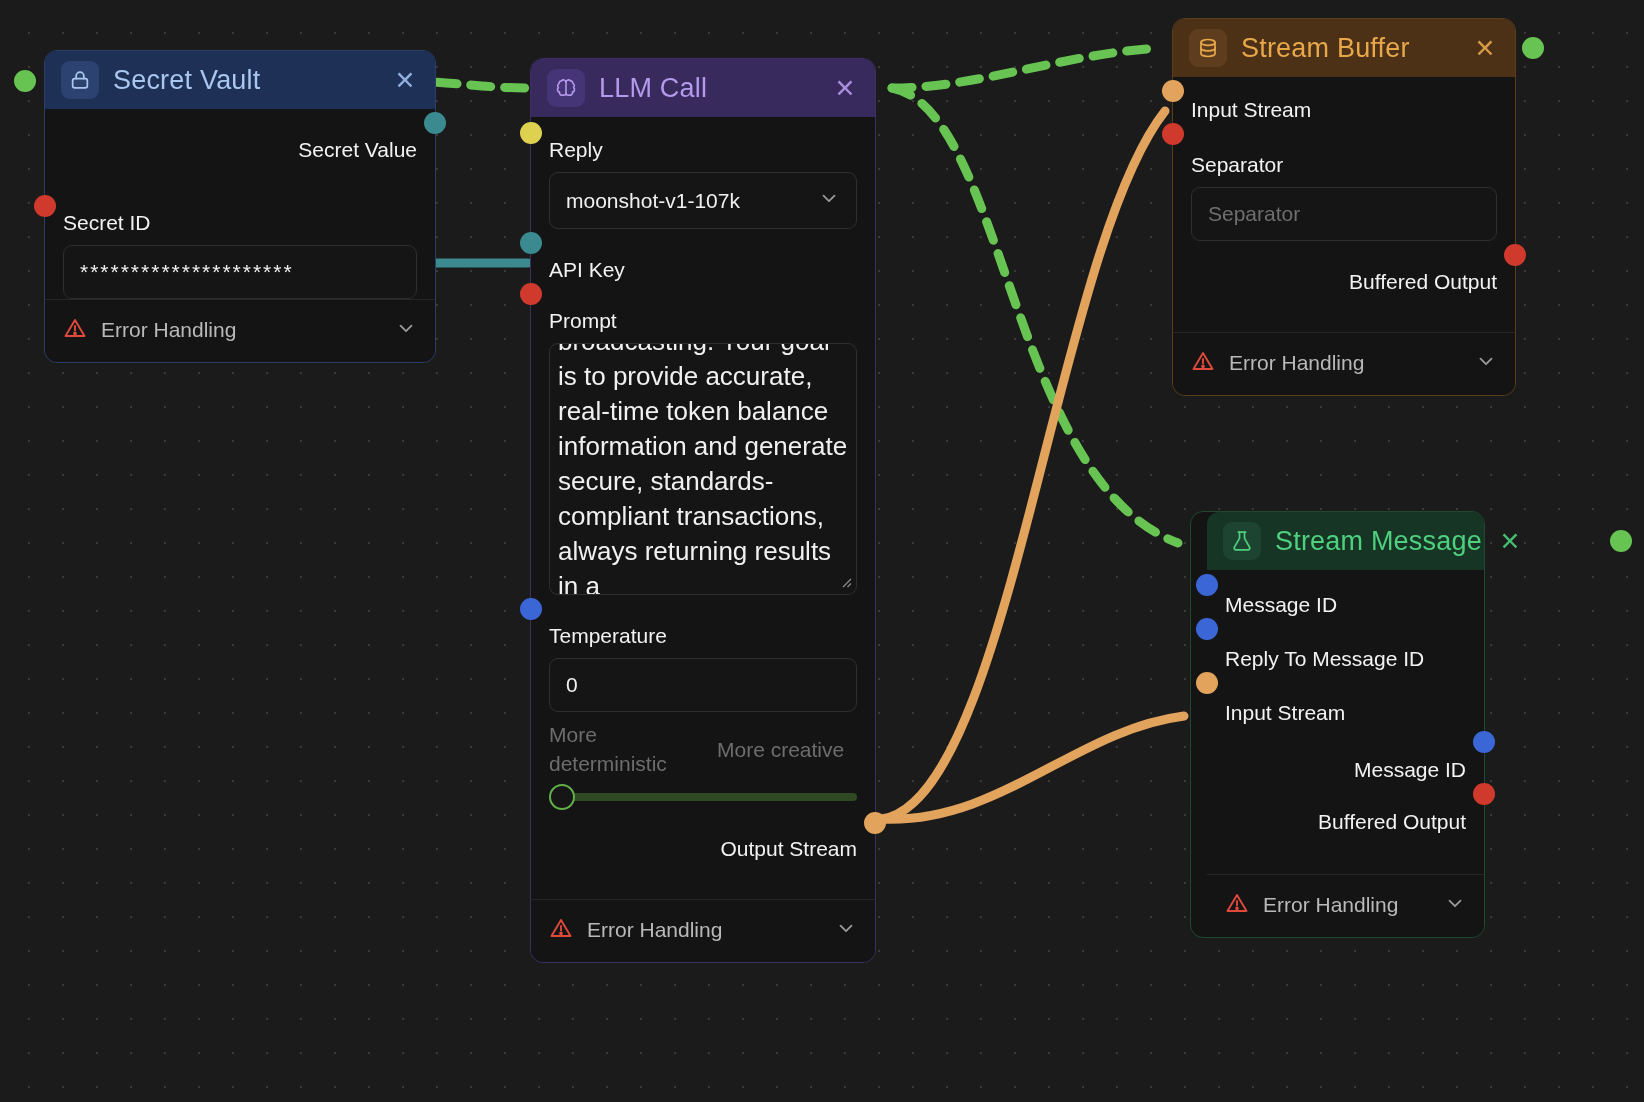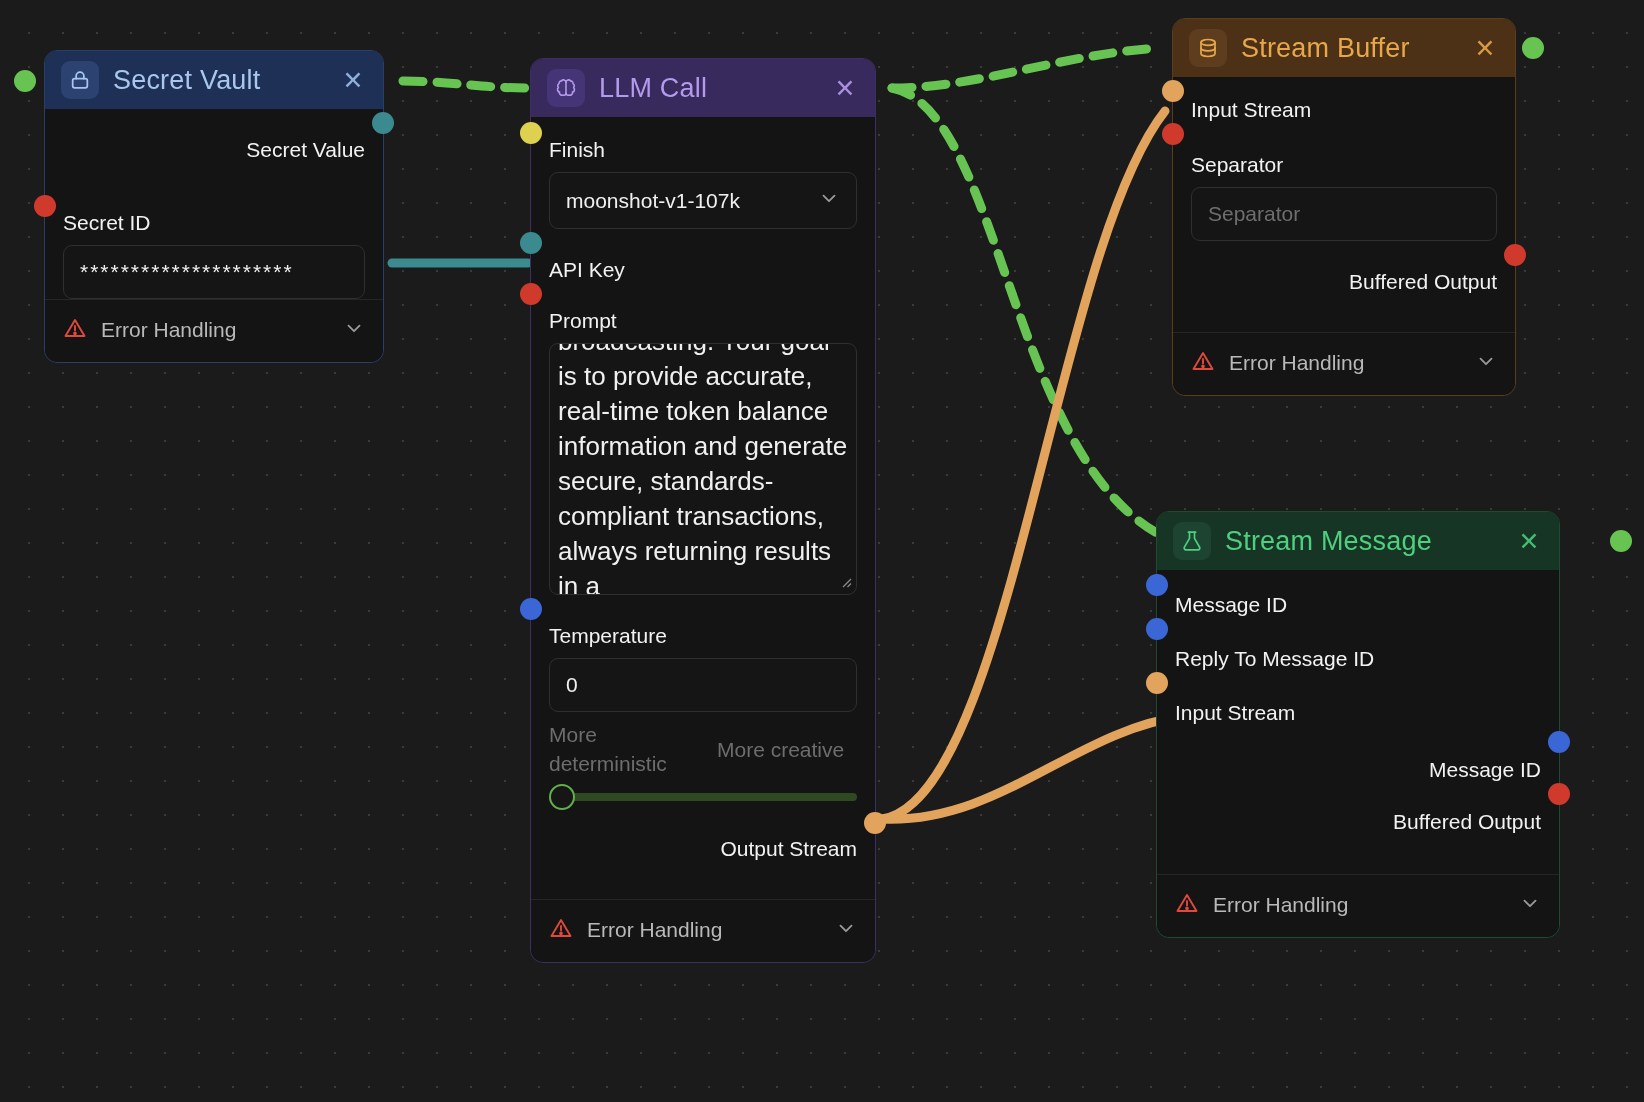--- a/index.html
+++ b/index.html
@@ -138,21 +138,21 @@
 
     <path d="M 882 819 C 1010 800 1055 250 1165 111" fill="none" stroke="#e2a35c" stroke-width="9" stroke-linecap="round"></path>
 
     <path d="M 882 819 C 1000 824 1075 730 1184 716" fill="none" stroke="#e2a35c" stroke-width="9" stroke-linecap="round"></path>
   </svg>
 
   <div class="free-port" style="left:14px; top:70px; background:#68c452;"></div>
   <div class="free-port" style="left:1522px; top:37px; background:#68c452;"></div>
   <div class="free-port" style="left:1610px; top:530px; background:#68c452;"></div>
 
-  <div class="node" style="left:44px; top:50px; width:340px; border:1px solid #2a3f68;">
+  <div class="node" style="left:44px; top:50px; width:392px; border:1px solid #2a3f68;">
     <div class="hdr" style="background:#1e3055;">
       <div class="hdr-icon" style="background:#2c4372;">
         <svg width="22" height="22" viewBox="0 0 24 24" fill="none" stroke="#a9c6ef" stroke-width="1.9" stroke-linecap="round" stroke-linejoin="round">
           <rect x="4" y="10.5" width="16" height="10" rx="2.2"></rect>
           <path d="M7.8 10.5V7.6a4.2 4.2 0 0 1 8.4 0v2.9"></path>
         </svg>
       </div>
       <div class="hdr-title" style="color:#a9c6ef;">Secret Vault</div>
       <div class="close-x" style="color:#8fb0dd; font-size:25px;">✕</div>
     </div>
@@ -196,21 +196,21 @@
           <path d="M12 6.2a2.6 2.6 0 0 1 4.6-1.3A2.4 2.4 0 0 1 19 7.6a2.6 2.6 0 0 1 .6 4 2.6 2.6 0 0 1-1.1 4.5A2.6 2.6 0 0 1 15 19.1a2.5 2.5 0 0 1-3-1.6"></path>
         </svg>
       </div>
       <div class="hdr-title" style="color:#b39aec;">LLM Call</div>
       <div class="close-x" style="color:#a88fe0; font-size:25px;">✕</div>
     </div>
 
     <div class="node-body">
       <div class="row" style="padding-top:22px;">
         <div class="port left" style="background:#ddd14f; top:16px;"></div>
-        <div class="port-label">Finish</div>
+        <div class="port-label">Reply</div>
         <div class="field select-field">
           <span>moonshot-v1-107k</span>
           <span class="chev">
             <svg width="22" height="22" viewBox="0 0 24 24" fill="none" stroke="#9a9a9a" stroke-width="2" stroke-linecap="round" stroke-linejoin="round">
                 <path d="M6 9.5l6 6 6-6"></path>
               </svg>
           </span>
         </div>
       </div>
 
@@ -311,21 +311,21 @@
         <span class="err-label">Error Handling</span>
         <span class="chev">
           <svg width="22" height="22" viewBox="0 0 24 24" fill="none" stroke="#9a9a9a" stroke-width="2" stroke-linecap="round" stroke-linejoin="round">
               <path d="M6 9.5l6 6 6-6"></path>
             </svg>
         </span>
       </div>
     </div>
   </div>
 
-  <div class="node" style="left:1156px; top:511px; width:404px; border:1px solid #1d4a31;">
+  <div class="node" style="left:1190px; top:511px; width:295px; border:1px solid #1d4a31;padding-left:16px;">
     <div class="hdr" style="background:#163524;">
       <div class="hdr-icon" style="background:#1d4430;">
         <svg width="24" height="24" viewBox="0 0 24 24" fill="none" stroke="#4ed07f" stroke-width="1.7" stroke-linecap="round" stroke-linejoin="round">
           <path d="M9.5 3.2v6.1L4.4 18.2c-.7 1.2.2 2.6 1.6 2.6h12c1.4 0 2.3-1.4 1.6-2.6L14.5 9.3V3.2"></path>
           <path d="M8.4 3.2h7.2"></path>
         </svg>
       </div>
       <div class="hdr-title" style="color:#4ed07f;">Stream Message</div>
       <div class="close-x" style="color:#44bd72; font-size:25px;">✕</div>
     </div>

